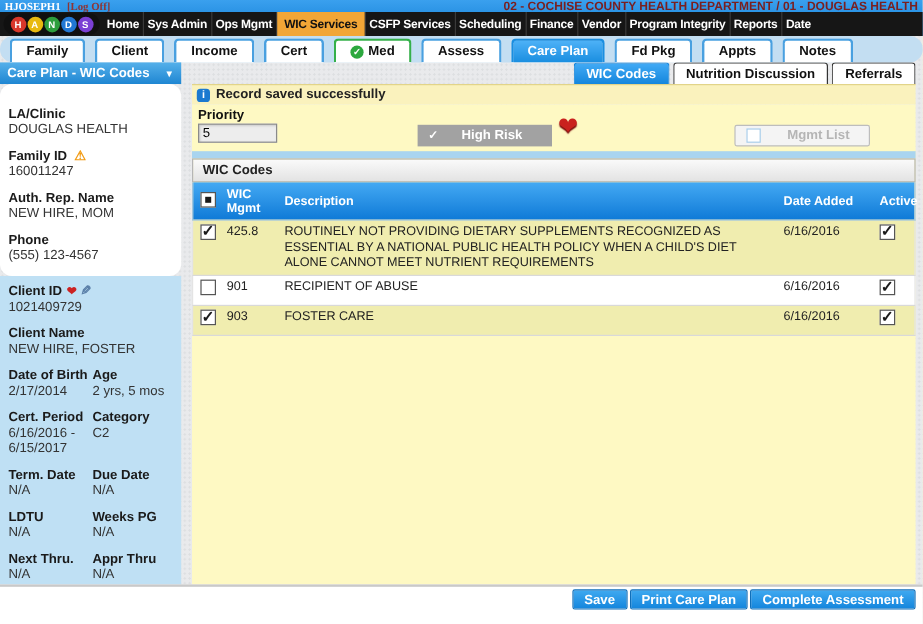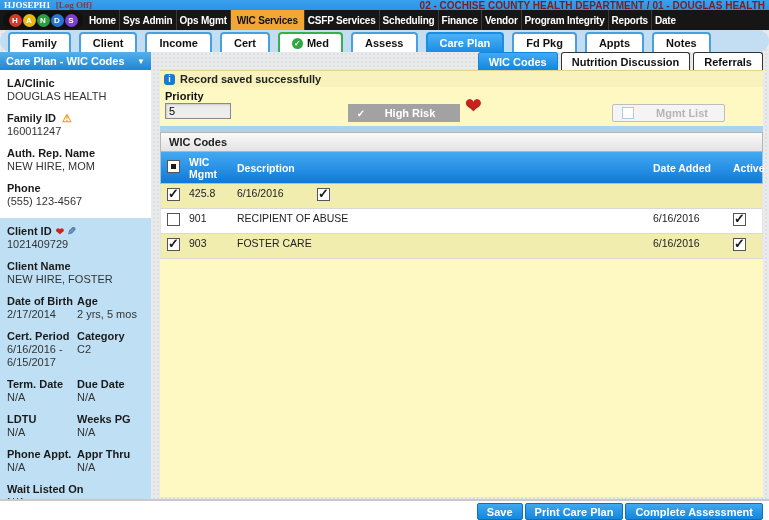--- a/index.html
+++ b/index.html
@@ -36,21 +36,21 @@
     white-space:nowrap; cursor:pointer; }
   .tab.active { background:linear-gradient(#4db1f7,#1a8ee0); color:#fff; border-color:#1a8ee0; }
   .tab.med { border-color:#35b04a; }
   .medcheck { width:11px; height:11px; border-radius:50%; background:#2ca83e; color:#fff; font-size:8px;
     font-weight:bold; display:flex; align-items:center; justify-content:center; }
   
   .sidebar { position:absolute; top:52px; left:0; width:151px; }
   .sb-header { height:18px; background:linear-gradient(#55b0ea,#1f86d2); color:#fff; font-size:11px;
     font-weight:bold; display:flex; align-items:center; justify-content:space-between; padding:0 6px; cursor:pointer; }
   .sb-caret { font-size:8px; }
-  .sb-white { background:#fff; padding:7px 4px 1px 7px; }
+  .sb-white { background:#fff; padding:19px 4px 1px 7px;border-radius:10px; }
   .sb-blue { background:#bfe0f4; padding:7px 4px 4px 7px; }
   .fld { margin-bottom:9px; }
   .lab { font-size:11px; font-weight:bold; color:#1a1a1a; line-height:13px; }
   .val { font-size:11px; color:#333; line-height:13px; }
   .two-col { display:flex; }
   .col-l { width:70px; } .col-r { flex:1; }
   .warn-icon { color:#f29b13; font-size:11px; margin-left:6px; }
   .heart-sm { color:#cc2222; font-size:10px; margin-left:4px; }
   .pencil-icon { color:#5a7fa8; font-size:11px; margin-left:3px; cursor:pointer; display:inline-block; transform:scaleX(-1); }
   .sb-btn { height:16px; margin-top:2px; width:100%; background:linear-gradient(#3fa9f0,#1486dd);
@@ -97,21 +97,21 @@
   .c3 { width:78px; padding:3px 4px; }
   .c4 { width:35px; padding:3px 2px 3px 6px; }
   .thead > div { align-self:center; }
   .cell-text { font-size:10.5px; color:#222; line-height:13px; }
   .cb { width:13px; height:13px; background:#fff; border:1px solid #555; display:inline-block;
     position:relative; cursor:pointer; }
   .cb.checked::after { content:"\2713"; position:absolute; top:-3px; left:0; font-size:13px;
     font-weight:bold; color:#1a1a1a; }
   .cb.ind::after { content:""; position:absolute; top:3px; left:3px; right:3px; bottom:3px; background:#1a1a1a; }
   
-  .footer { position:absolute; bottom:0; left:0; right:0; height:21px; background:#fff;
+  .footer { position:absolute; bottom:0; left:0; right:0; height:33px; background:#fff;
     border-top:2px solid #c9c9c9; display:flex; justify-content:flex-end; gap:2px; padding:2px 6px 0 0; }
   .f-btn { background:linear-gradient(#3fa9f0,#1486dd); border:1px solid #0f6fba; border-radius:2px;
     color:#fff; font-size:11px; font-weight:bold; padding:0 9px; height:17px; display:flex;
     align-items:center; cursor:pointer; white-space:nowrap; }
 </style>
 </head>
 <body>
 
 <div class="topbar">
   <div class="userline">
@@ -224,21 +224,21 @@
         <div class="lab">LDTU</div>
         <div class="val">N/A</div>
       </div>
       <div class="col-r">
         <div class="lab">Weeks PG</div>
         <div class="val">N/A</div>
       </div>
     </div>
     <div class="fld two-col">
       <div class="col-l">
-        <div class="lab">Phone Appt.</div>
+        <div class="lab">Next Thru.</div>
         <div class="val">N/A</div>
       </div>
       <div class="col-r">
         <div class="lab">Appr Thru</div>
         <div class="val">N/A</div>
       </div>
     </div>
     <div class="fld" style="margin-bottom:2px;">
       <div class="lab">Wait Listed On</div>
       <div class="val">N/A</div>
@@ -276,20 +276,21 @@
       <div class="thead">
         <div class="c0"><span class="cb ind"></span></div>
         <div class="c1">WIC Mgmt</div>
         <div class="c2">Description</div>
         <div class="c3">Date Added</div>
         <div class="c4">Active</div>
       </div>
       <div class="trow checked">
         <div class="c0"><span class="cb checked"></span></div>
         <div class="c1 cell-text">425.8</div>
+        <div class="c2 cell-text">ROUTINELY NOT PROVIDING DIETARY SUPPLEMENTS RECOGNIZED AS ESSENTIAL BY A NATIONAL PUBLIC HEALTH POLICY WHEN A CHILD'S DIET ALONE CANNOT MEET NUTRIENT REQUIREMENTS</div>
         <div class="c3 cell-text">6/16/2016</div>
         <div class="c4"><span class="cb checked"></span></div>
       </div>
       <div class="trow">
         <div class="c0"><span class="cb"></span></div>
         <div class="c1 cell-text">901</div>
         <div class="c2 cell-text">RECIPIENT OF ABUSE</div>
         <div class="c3 cell-text">6/16/2016</div>
         <div class="c4"><span class="cb checked"></span></div>
       </div>

